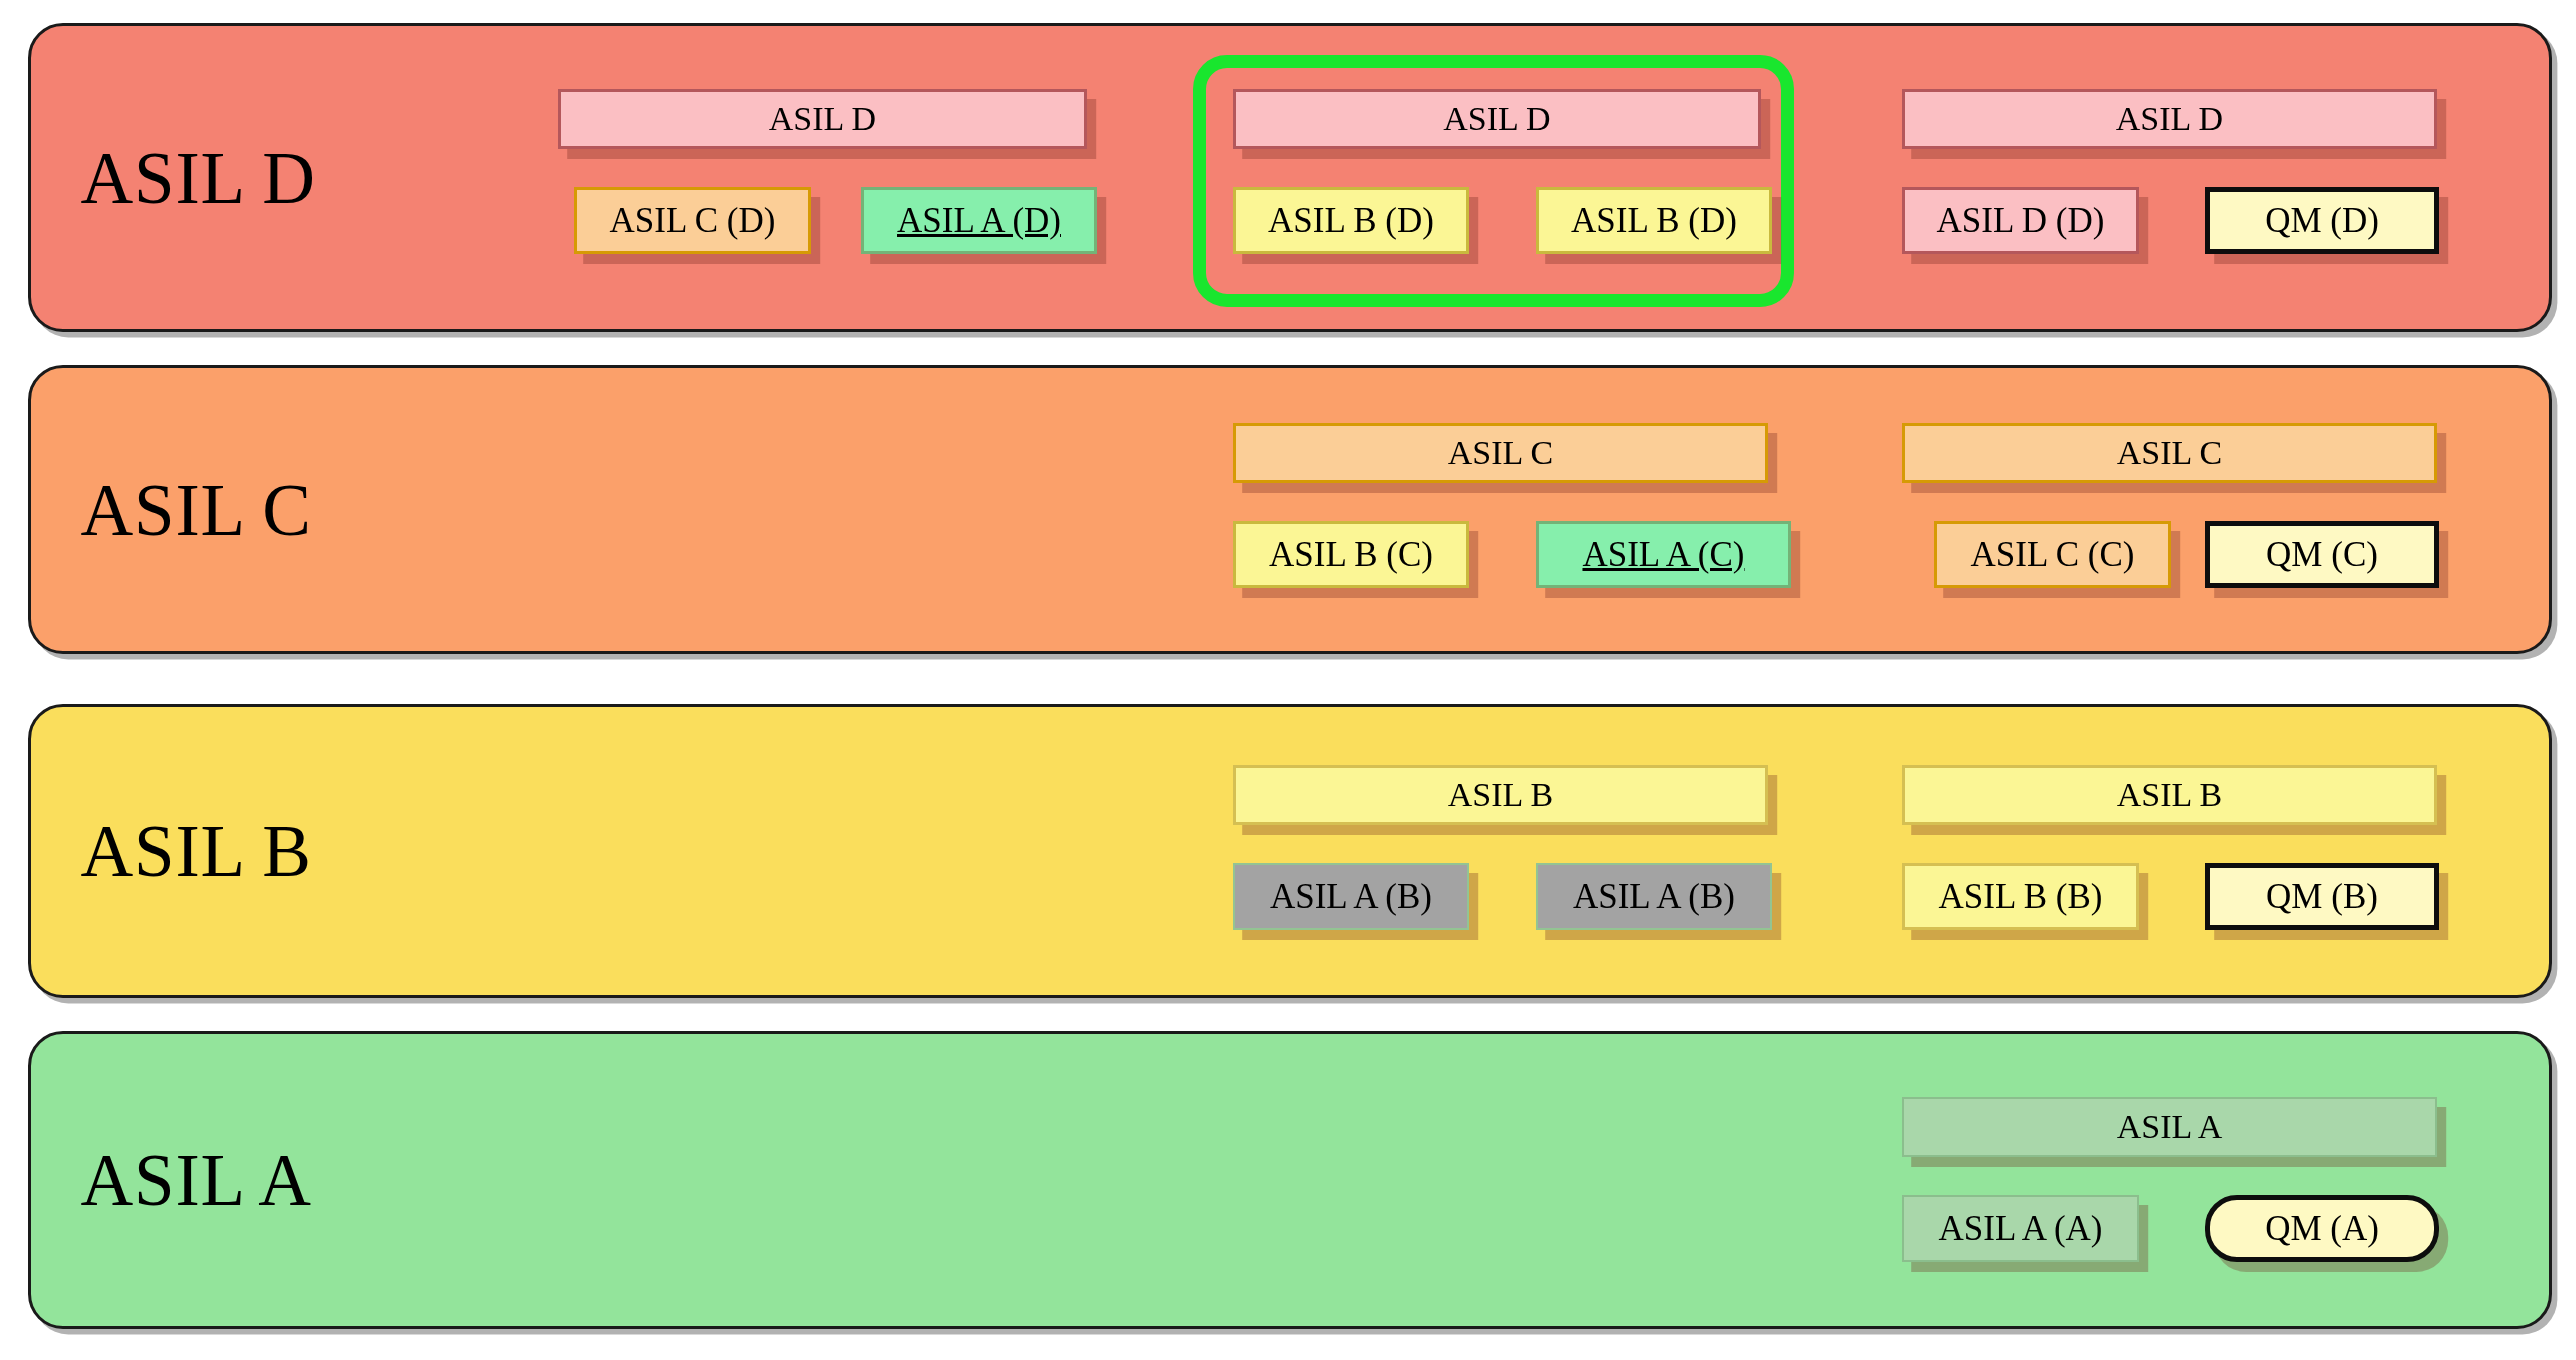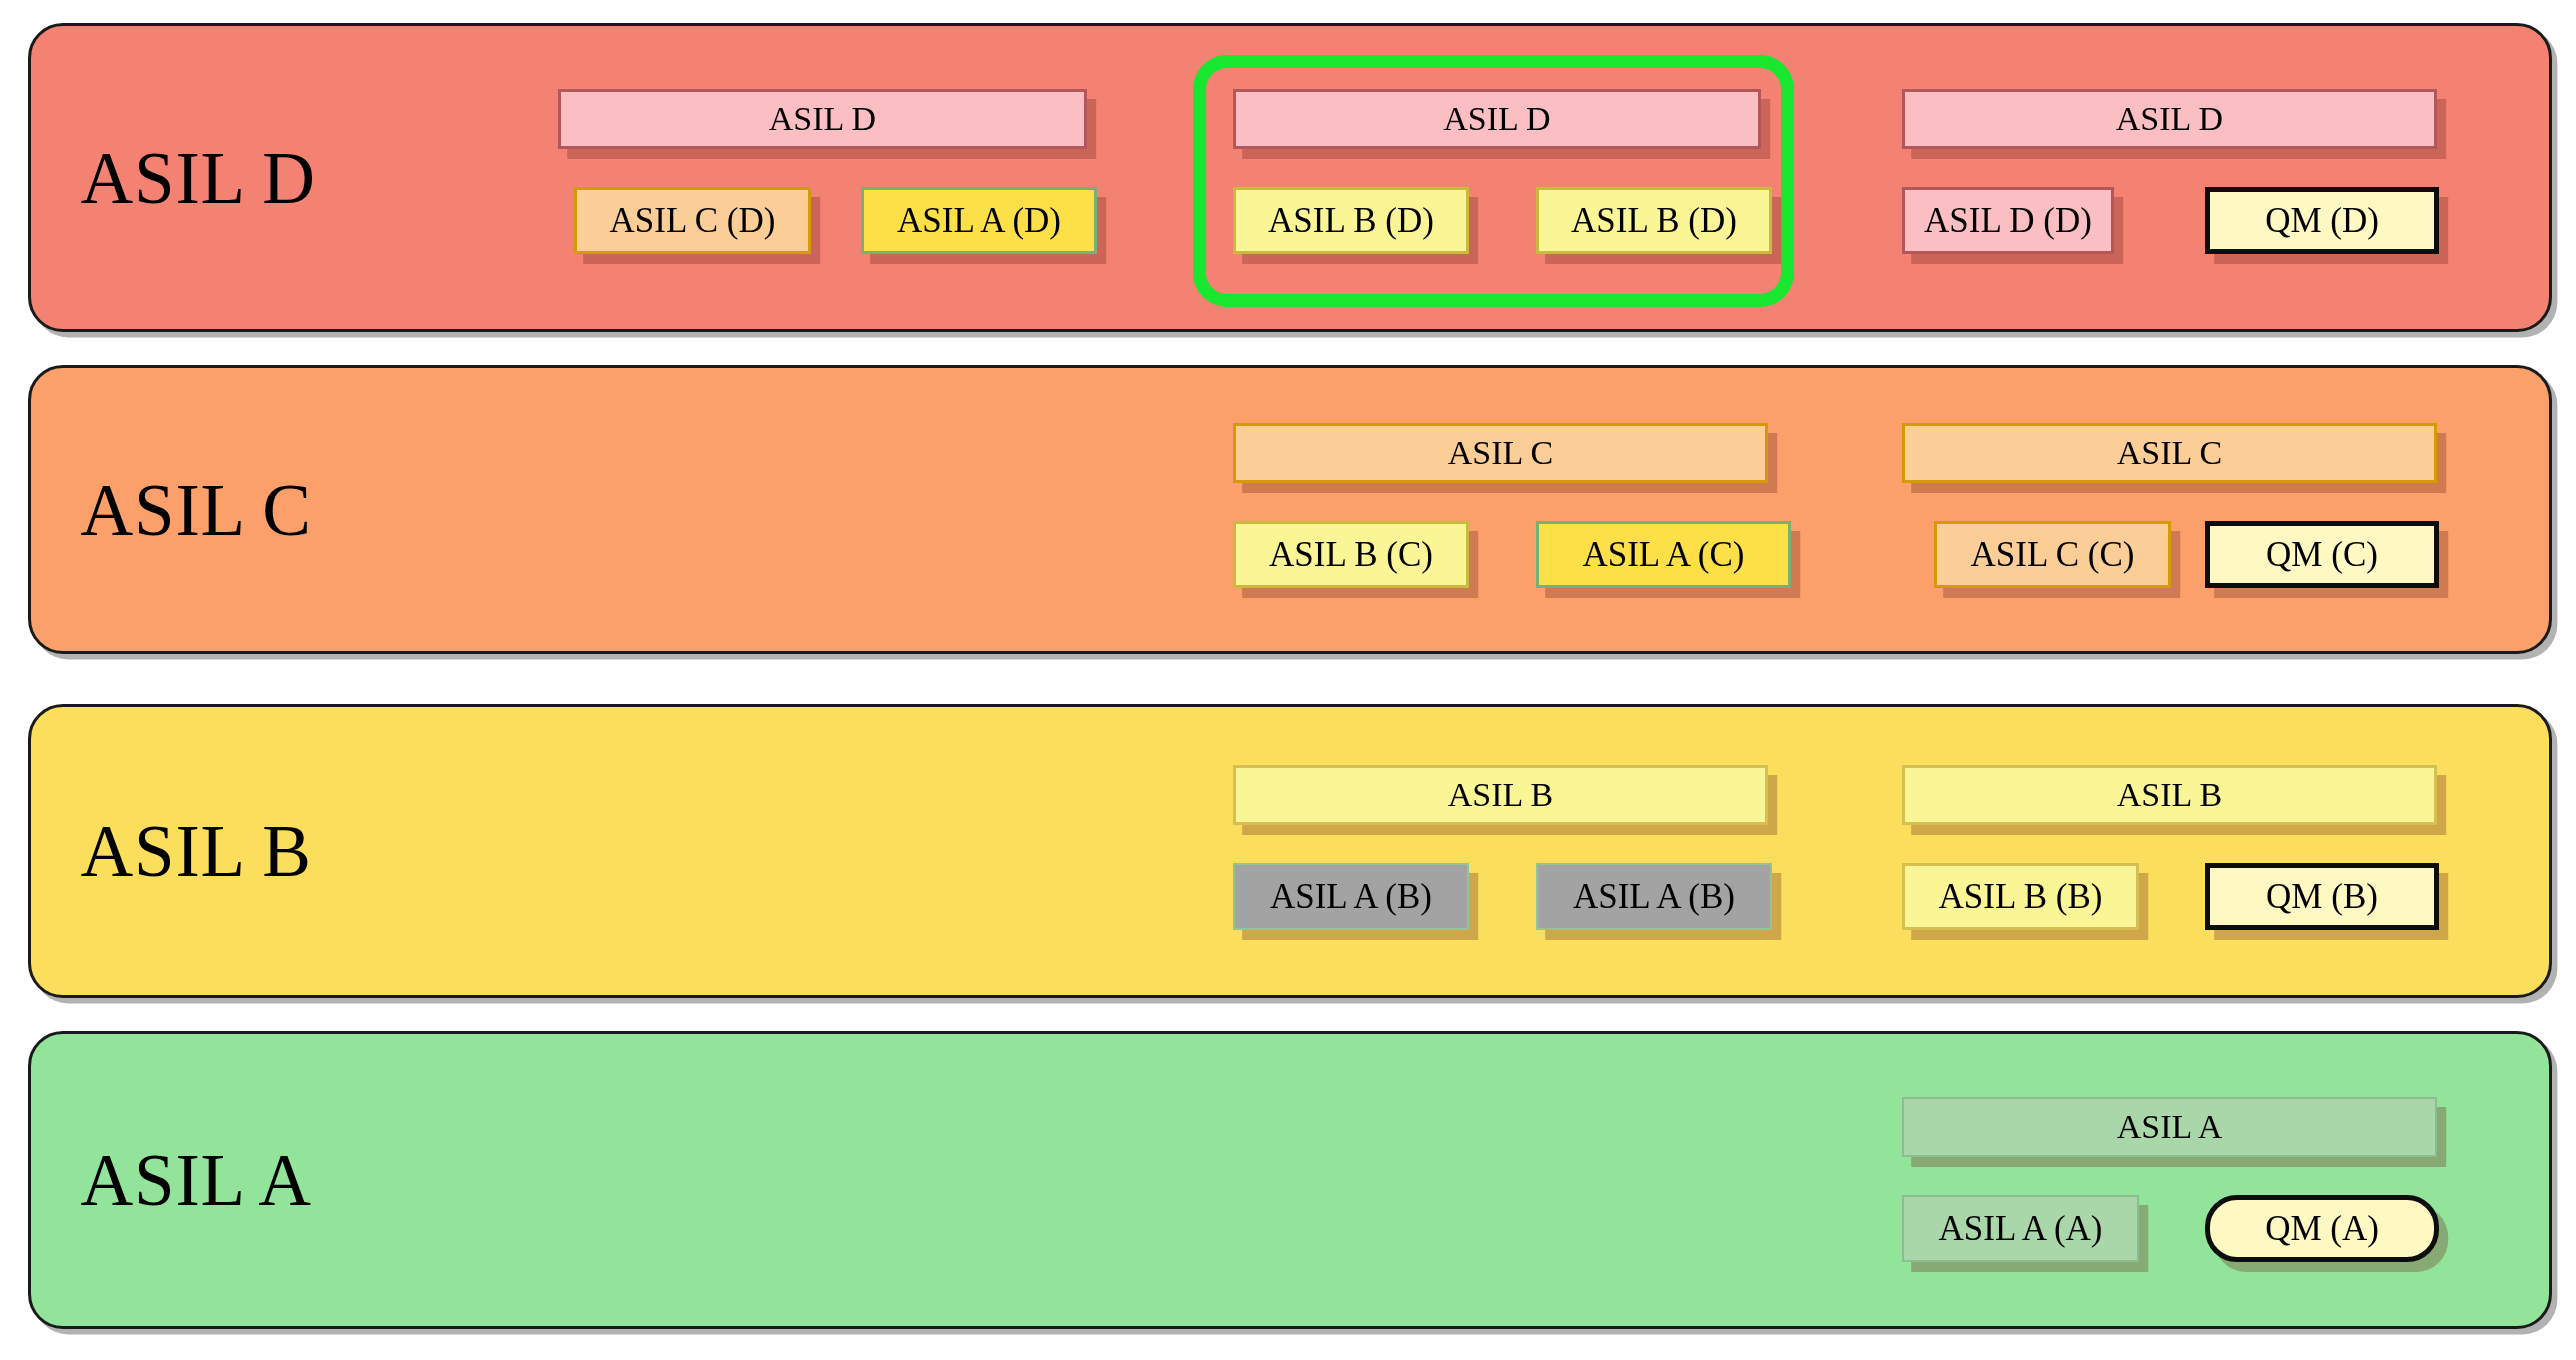--- a/index.html
+++ b/index.html
@@ -56,21 +56,21 @@
     white-space:nowrap;
     box-shadow:9.2px 10px 0 rgba(110,35,25,0.30);
   }
   .box.parent{height:60px;font-size:34px;}
   .box.child{height:67px;font-size:35px;}
 
   
   .fill-pink   {background:#FBBFC3;border:3.1px solid #B4575B;}
   .fill-orange {background:#FBCE97;border:3.8px solid #D69A05;}
   .fill-yellow {background:#FBF695;border:3.1px solid #C9B93E;}
-  .fill-green  {background:#fde047;border:3.1px solid #74B377;}
+  .fill-green  {background:#86efac;border:3.1px solid #74B377;text-decoration:underline;}
   .fill-green2 {background:#a3a3a3;border:2.3px solid #93C493;}
   .fill-lav    {background:#fef9c3;border:5.4px solid #0d0d0d;}
   .fill-pinkD  {background:#FBBFC3;border:3.8px solid #B4575B;}
   .fill-yellowB{background:#FBF695;border:3.1px solid #D5BF52;}
   .fill-greenA {background:#A9D7AA;border:2.3px solid #8BBE8D;}
 </style>
 </head>
 <body>
 
 <div id="canvas">
@@ -87,21 +87,21 @@
 
   <div class="highlight" style="left:1193px;top:55px;width:601px;height:252px;"></div>
   <div class="group" style="left:1233px;top:89px;width:535px;height:191px;">
     <div class="box parent fill-pink" style="left:0px;top:0px;width:528px;">ASIL D</div>
     <div class="box child fill-yellow" style="left:0px;top:98px;width:236px;">ASIL B (D)</div>
     <div class="box child fill-yellow" style="left:303px;top:98px;width:236px;">ASIL B (D)</div>
   </div>
 
   <div class="group" style="left:1902px;top:89px;width:535px;height:191px;">
     <div class="box parent fill-pink" style="left:0px;top:0px;width:535px;">ASIL D</div>
-    <div class="box child fill-pinkD" style="left:0px;top:98px;width:212px;">ASIL D (D)</div>
+    <div class="box child fill-pinkD" style="left:0px;top:98px;width:237px;">ASIL D (D)</div>
     <div class="box child fill-lav" style="left:303px;top:98px;width:234px;">QM (D)</div>
   </div>
 
   <div class="row" style="left:27.5px;top:365px;width:2524px;height:289px;background:#FBA06A;">
     <div class="row-label">ASIL C</div>
   </div>
 
   <div class="group" style="left:1233px;top:423px;width:535px;height:191px;">
     <div class="box parent fill-orange" style="left:0px;top:0px;width:535px;">ASIL C</div>
     <div class="box child fill-yellow" style="left:0px;top:98px;width:236px;">ASIL B (C)</div>

